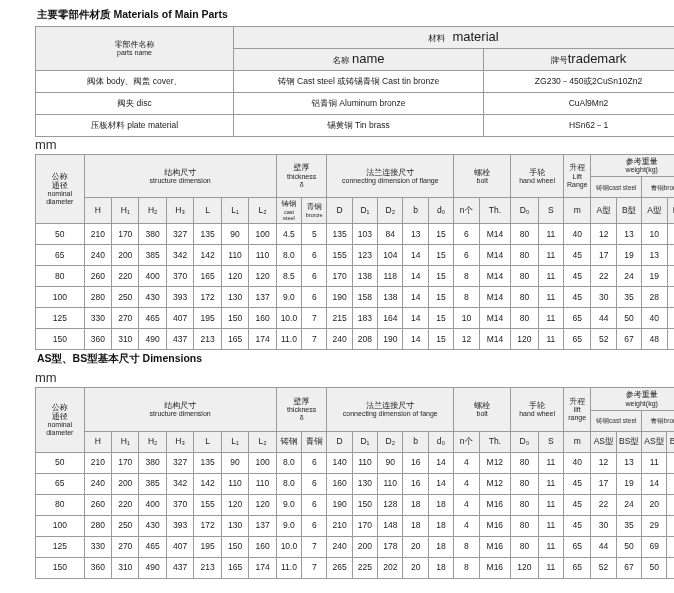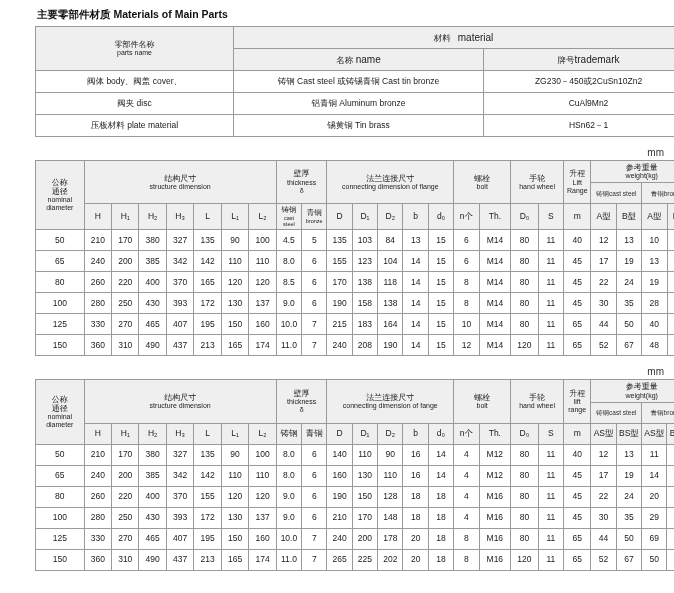--- a/index.html
+++ b/index.html
@@ -22,22 +22,22 @@
     box-sizing: border-box;
   }
   .section-title {
     font-size: 10.5px;
     font-weight: bold;
     color: #111;
     margin: 2px 0 4px 2px;
     letter-spacing: 0px;
   }
   .unit-label {
-    text-align: right;
-    font-size: 10px;
+    text-align: left;
+    font-size: 13px;
     color: #333;
     margin: 0 2px 2px 0;
   }
   table {
     border-collapse: collapse;
     width: 658px;
     table-layout: fixed;
   }
   table td, table th {
     border: 1px solid #9a9a9a;
@@ -59,21 +59,21 @@
   .mat-table .rowlabel {
     width: 198px;
   }
   .dim-table td {
     height: 16px;
   }
   .dim-table .hdr {
     background: #efefef;
   }
   .small {
-    font-size: 10px;
+    font-size: 13px;
     line-height: 1.1;
   }
   .tiny {
     font-size: 6.5px;
     line-height: 1.1;
     color: #333;
   }
   .cellstack {
     display: block;
   }
@@ -83,21 +83,20 @@
     line-height: 1.15;
     text-align: center;
   }
   .cellstack .en {
     display: block;
     font-size: 7px;
     line-height: 1.15;
     color: #222;
   }
   .blk {
-    margin-bottom: 10px;
     padding-left: 27px;
   }
   .nowrap { white-space: nowrap; }
 </style>
 </head>
 <body>
 
 <div class="page">
 
   <div class="blk">
@@ -416,20 +415,21 @@
             <td>52</td>
             <td>67</td>
             <td>48</td>
             <td>63</td>
           </tr>
         </tbody>
     </table>
   </div>
 
   <div class="blk">
+    <div class="section-title">AS型、BS型基本尺寸 Dimensions</div>
     <div class="unit-label">mm</div>
     <table class="dim-table" id="tableB">
       <colgroup>
         <col style="width:46px">
         <col span="7" style="width:26px">
         <col style="width:24px">
           <col style="width:24px">
         <col span="5" style="width:24px">
         <col style="width:24px">
           <col style="width:30px">

